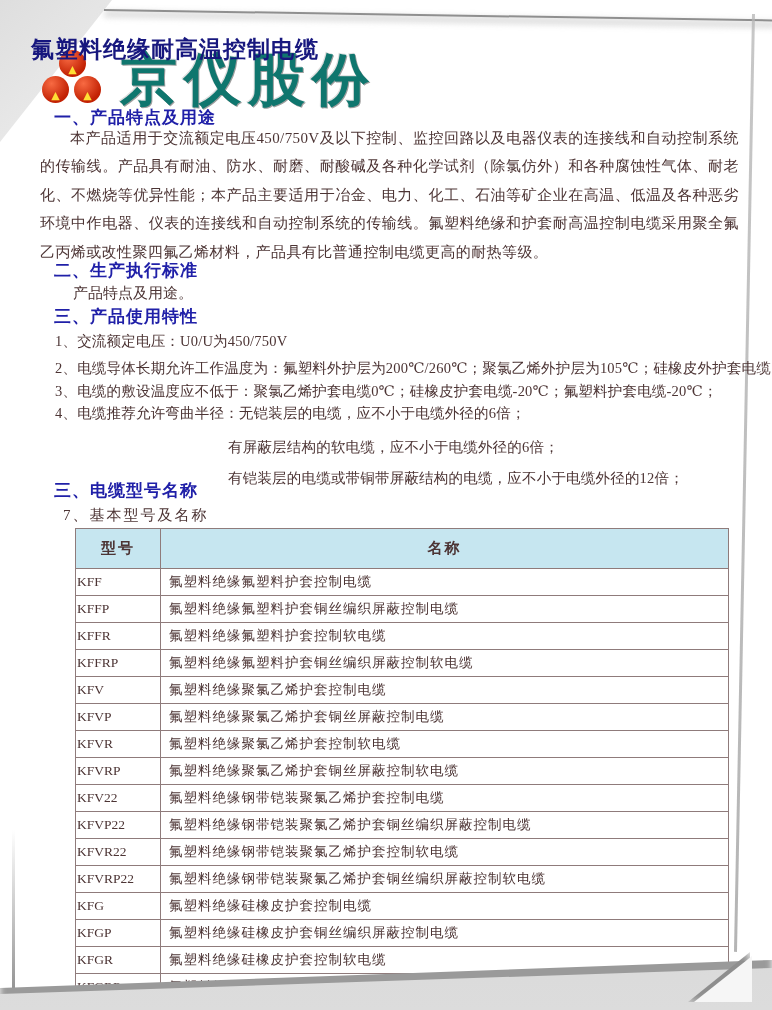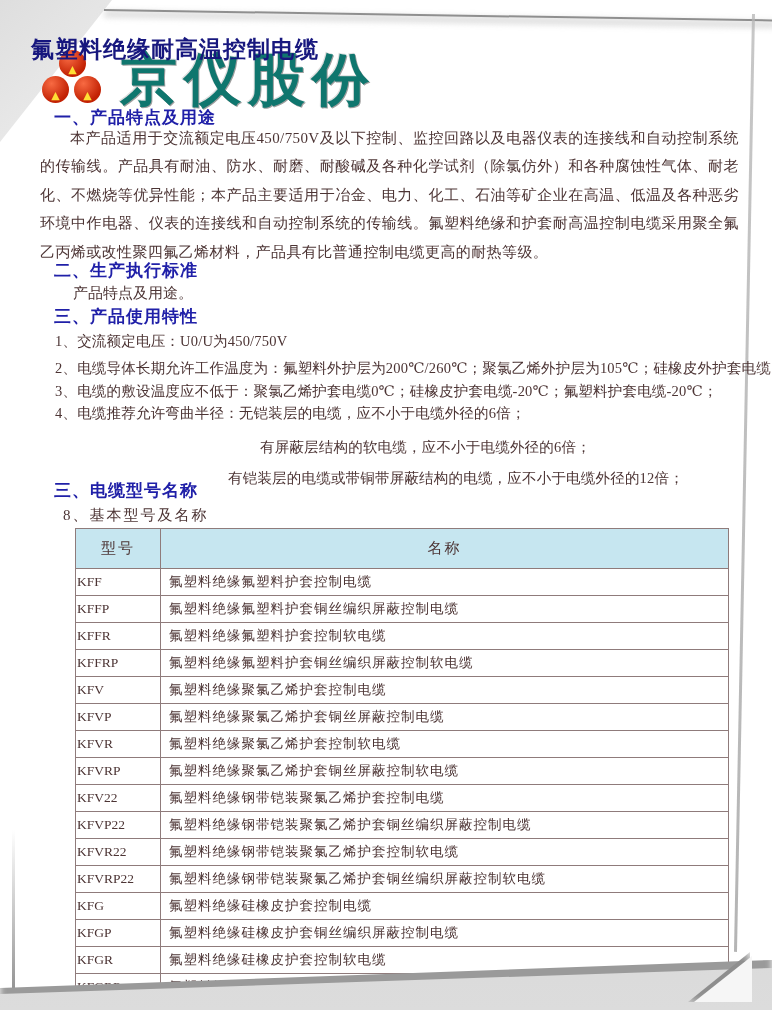--- a/index.html
+++ b/index.html
@@ -53,21 +53,21 @@
   .body-text{color:#4c3434;font-weight:500;}
   .para{position:absolute;left:40px;top:116px;width:699px;font-size:15px;line-height:28.4px;
         text-align:justify;text-indent:2em;letter-spacing:.4px;}
   .std-body{position:absolute;left:73px;top:276px;font-size:15px;}
   .u-line{position:absolute;font-size:14.5px;white-space:nowrap;letter-spacing:.2px;}
   .sub-head{position:absolute;left:63px;top:498px;font-size:15px;letter-spacing:2px;}
   
   .model-table{position:absolute;left:75px;top:520px;width:654px;border-collapse:collapse;
                color:#4c3434;}
   .model-table th,.model-table td{border:1px solid #8f7b7b;}
-  .model-table thead th{height:37px;background:#c6e6f0;font-size:15px;font-weight:normal;
+  .model-table thead th{height:37px;background:#c6e6f0;font-size:15px;font-weight:bold;
                letter-spacing:2px;text-align:center;}
   .model-table tbody td{height:24px;font-size:13.5px;}
   .model-table td.c-model{width:82px;text-align:left;
                font-family:"Liberation Serif","DejaVu Serif",serif;}
   .model-table td.c-name{padding-left:8px;letter-spacing:1px;}
 </style>
 </head>
 <body>
 
 <div id="screen">
@@ -102,24 +102,24 @@
 
     <div class="sec-head" style="left:40px;top:251px;">二、生产执行标准</div>
     <div class="std-body body-text">产品特点及用途。</div>
 
     <div class="sec-head" style="left:40px;top:297px;text-align:center;">三、产品使用特性</div>
     <div class="u-line body-text" style="left:55px;top:324px;">1、交流额定电压：U0/U为450/750V</div>
     <div class="u-line body-text" style="left:55px;top:351px;">2、电缆导体长期允许工作温度为：氟塑料外护层为200℃/260℃；聚氯乙烯外护层为105℃；硅橡皮外护套电缆180℃；</div>
     <div class="u-line body-text" style="left:55px;top:374px;">3、电缆的敷设温度应不低于：聚氯乙烯护套电缆0℃；硅橡皮护套电缆-20℃；氟塑料护套电缆-20℃；</div>
     <div class="u-line body-text" style="left:55px;top:396px;">4、电缆推荐允许弯曲半径：无铠装层的电缆，应不小于电缆外径的6倍；</div>
     <div class="u-line body-text" style="left:228px;top:413px;margin-top:48px;">有铠装层的电缆或带铜带屏蔽结构的电缆，应不小于电缆外径的12倍；</div>
-    <div class="u-line body-text" style="left:228px;top:430px;margin-left:32px;">有屏蔽层结构的软电缆，应不小于电缆外径的6倍；</div>
+    <div class="u-line body-text" style="left:228px;top:430px;">有屏蔽层结构的软电缆，应不小于电缆外径的6倍；</div>
 
     <div class="sec-head" style="left:40px;top:471px;">三、电缆型号名称</div>
-    <div class="sub-head body-text">8、基本型号及名称</div>
+    <div class="sub-head body-text">7、基本型号及名称</div>
 
     <table class="model-table">
       <thead>
         <tr>
           <th>型号</th>
           <th>名称</th>
         </tr>
       </thead>
       <tbody>
 

